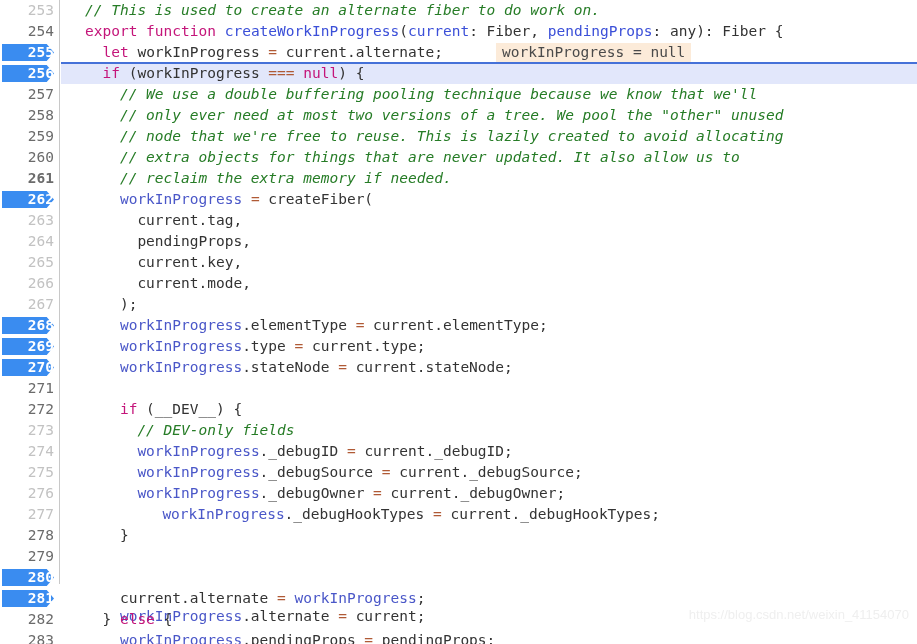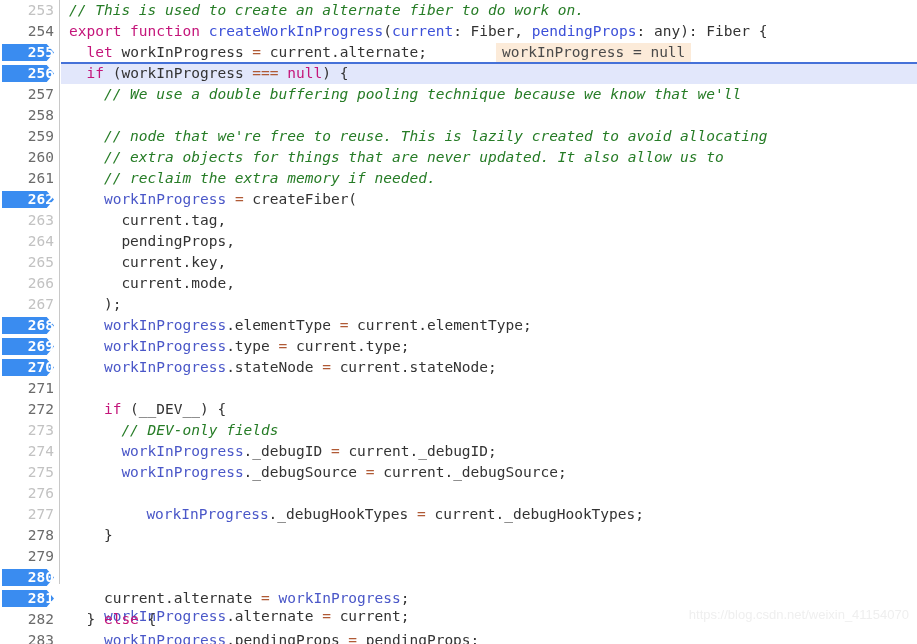--- a/index.html
+++ b/index.html
@@ -84,21 +84,21 @@
     height: 21px;
     line-height: 21px;
     white-space: pre;
     font-size: 14.5px;
     font-family: "DejaVu Sans Mono", "Liberation Mono", monospace;
     color: #333333;
   }
   .code-text {
     position: relative;
     display: inline-block;
-    padding-left: 8px;
+    padding-left: 24px;
     z-index: 2;
   }
 
   
   .exec-hl {
     position: absolute;
     left: 0;
     top: 0;
     width: 856px;
     height: 21px;
@@ -180,21 +180,21 @@
       </div>
       <div class="gutter-row" style="top: 105px;">
         <span class="ln">258</span>
       </div>
       <div class="gutter-row" style="top: 126px; text-align: right;">
         <span class="ln">259</span>
       </div>
       <div class="gutter-row" style="top: 147px;">
         <span class="ln">260</span>
       </div>
-      <div class="gutter-row" style="top: 168px;">
+      <div class="gutter-row" style="top: 168px; font-weight: bold;">
         <span class="ln">261</span>
       </div>
       <div class="gutter-row" style="top: 189px;">
         <div class="bpflag"></div>
         <span class="ln bp">262</span>
       </div>
       <div class="gutter-row" style="top: 210px;">
         <span class="ln dim">263</span>
       </div>
       <div class="gutter-row" style="top: 231px;">
@@ -263,37 +263,39 @@
         <span class="ln">283</span>
       </div>
     </div>
 
   <div id="code">
       <div class="code-row" style="top: 0px;"><span class="code-text"><span class="t-com">// This is used to create an alternate fiber to do work on.</span></span></div>
       <div class="code-row" style="top: 21px;"><span class="code-text"><span class="t-kw">export function </span><span class="t-fn">createWorkInProgress</span><span class="t-plain">(</span><span class="t-param">current</span><span class="t-plain">: Fiber, </span><span class="t-param">pendingProps</span><span class="t-plain">: any): Fiber {</span></span></div>
       <div class="code-row" style="top: 42px;"><span class="code-text"><span class="t-plain">  </span><span class="t-kw">let</span><span class="t-plain"> workInProgress </span><span class="t-op">=</span><span class="t-plain"> current.alternate;</span></span></div>
       <div class="code-row" style="top: 63px;"><div class="exec-hl"></div><span class="code-text"><span class="t-plain">  </span><span class="t-kw">if</span><span class="t-plain"> (workInProgress </span><span class="t-op">===</span><span class="t-plain"> </span><span class="t-num">null</span><span class="t-plain">) {</span></span></div>
       <div class="code-row" style="top: 84px;"><span class="code-text"><span class="t-plain">    </span><span class="t-com">// We use a double buffering pooling technique because we know that we'll</span></span></div>
+      <div class="code-row" style="top: 105px;"><span class="code-text"><span class="t-plain">    </span><span class="t-com">// only ever need at most two versions of a tree. We pool the "other" unused</span></span></div>
       <div class="code-row" style="top: 126px;"><span class="code-text"><span class="t-plain">    </span><span class="t-com">// node that we're free to reuse. This is lazily created to avoid allocating</span></span></div>
       <div class="code-row" style="top: 147px;"><span class="code-text"><span class="t-plain">    </span><span class="t-com">// extra objects for things that are never updated. It also allow us to</span></span></div>
       <div class="code-row" style="top: 168px;"><span class="code-text"><span class="t-plain">    </span><span class="t-com">// reclaim the extra memory if needed.</span></span></div>
       <div class="code-row" style="top: 189px;"><span class="code-text"><span class="t-plain">    </span><span class="t-var">workInProgress</span><span class="t-plain"> </span><span class="t-op">=</span><span class="t-plain"> createFiber(</span></span></div>
       <div class="code-row" style="top: 210px;"><span class="code-text"><span class="t-plain">      current.tag,</span></span></div>
       <div class="code-row" style="top: 231px;"><span class="code-text"><span class="t-plain">      pendingProps,</span></span></div>
       <div class="code-row" style="top: 252px;"><span class="code-text"><span class="t-plain">      current.key,</span></span></div>
       <div class="code-row" style="top: 273px;"><span class="code-text"><span class="t-plain">      current.mode,</span></span></div>
       <div class="code-row" style="top: 294px;"><span class="code-text"><span class="t-plain">    );</span></span></div>
       <div class="code-row" style="top: 315px;"><span class="code-text"><span class="t-plain">    </span><span class="t-var">workInProgress</span><span class="t-plain">.elementType </span><span class="t-op">=</span><span class="t-plain"> current.elementType;</span></span></div>
       <div class="code-row" style="top: 336px;"><span class="code-text"><span class="t-plain">    </span><span class="t-var">workInProgress</span><span class="t-plain">.type </span><span class="t-op">=</span><span class="t-plain"> current.type;</span></span></div>
       <div class="code-row" style="top: 357px;"><span class="code-text"><span class="t-plain">    </span><span class="t-var">workInProgress</span><span class="t-plain">.stateNode </span><span class="t-op">=</span><span class="t-plain"> current.stateNode;</span></span></div>
       <div class="code-row" style="top: 378px;"><span class="code-text"><span class="t-plain"></span></span></div>
       <div class="code-row" style="top: 399px;"><span class="code-text"><span class="t-plain">    </span><span class="t-kw">if</span><span class="t-plain"> (__DEV__) {</span></span></div>
       <div class="code-row" style="top: 420px;"><span class="code-text"><span class="t-plain">      </span><span class="t-com">// DEV-only fields</span></span></div>
       <div class="code-row" style="top: 441px;"><span class="code-text"><span class="t-plain">      </span><span class="t-var">workInProgress</span><span class="t-plain">._debugID </span><span class="t-op">=</span><span class="t-plain"> current._debugID;</span></span></div>
       <div class="code-row" style="top: 462px;"><span class="code-text"><span class="t-plain">      </span><span class="t-var">workInProgress</span><span class="t-plain">._debugSource </span><span class="t-op">=</span><span class="t-plain"> current._debugSource;</span></span></div>
+      <div class="code-row" style="top: 483px;"><span class="code-text"><span class="t-plain">      </span><span class="t-var">workInProgress</span><span class="t-plain">._debugOwner </span><span class="t-op">=</span><span class="t-plain"> current._debugOwner;</span></span></div>
       <div class="code-row" style="top: 504px; margin-left: 25px;"><span class="code-text"><span class="t-plain">      </span><span class="t-var">workInProgress</span><span class="t-plain">._debugHookTypes </span><span class="t-op">=</span><span class="t-plain"> current._debugHookTypes;</span></span></div>
       <div class="code-row" style="top: 525px;"><span class="code-text"><span class="t-plain">    }</span></span></div>
       <div class="code-row" style="top: 546px;"><span class="code-text"><span class="t-plain"></span></span></div>
       <div class="code-row" style="top: 567px; margin-top: 39px;"><span class="code-text"><span class="t-plain">    </span><span class="t-var">workInProgress</span><span class="t-plain">.alternate </span><span class="t-op">=</span><span class="t-plain"> current;</span></span></div>
       <div class="code-row" style="top: 588px;"><span class="code-text"><span class="t-plain">    current.alternate </span><span class="t-op">=</span><span class="t-plain"> </span><span class="t-var">workInProgress</span><span class="t-plain">;</span></span></div>
       <div class="code-row" style="top: 609px;"><span class="code-text"><span class="t-plain">  } </span><span class="t-kw">else</span><span class="t-plain"> {</span></span></div>
       <div class="code-row" style="top: 630px;"><span class="code-text"><span class="t-plain">    </span><span class="t-var">workInProgress</span><span class="t-plain">.pendingProps </span><span class="t-op">=</span><span class="t-plain"> pendingProps;</span></span></div>
       <div class="valchip" style="left: 435px; top: 43px;">workInProgress = null</div>
       <div class="exec-underline" style="top: 62px;"></div>
     </div>

